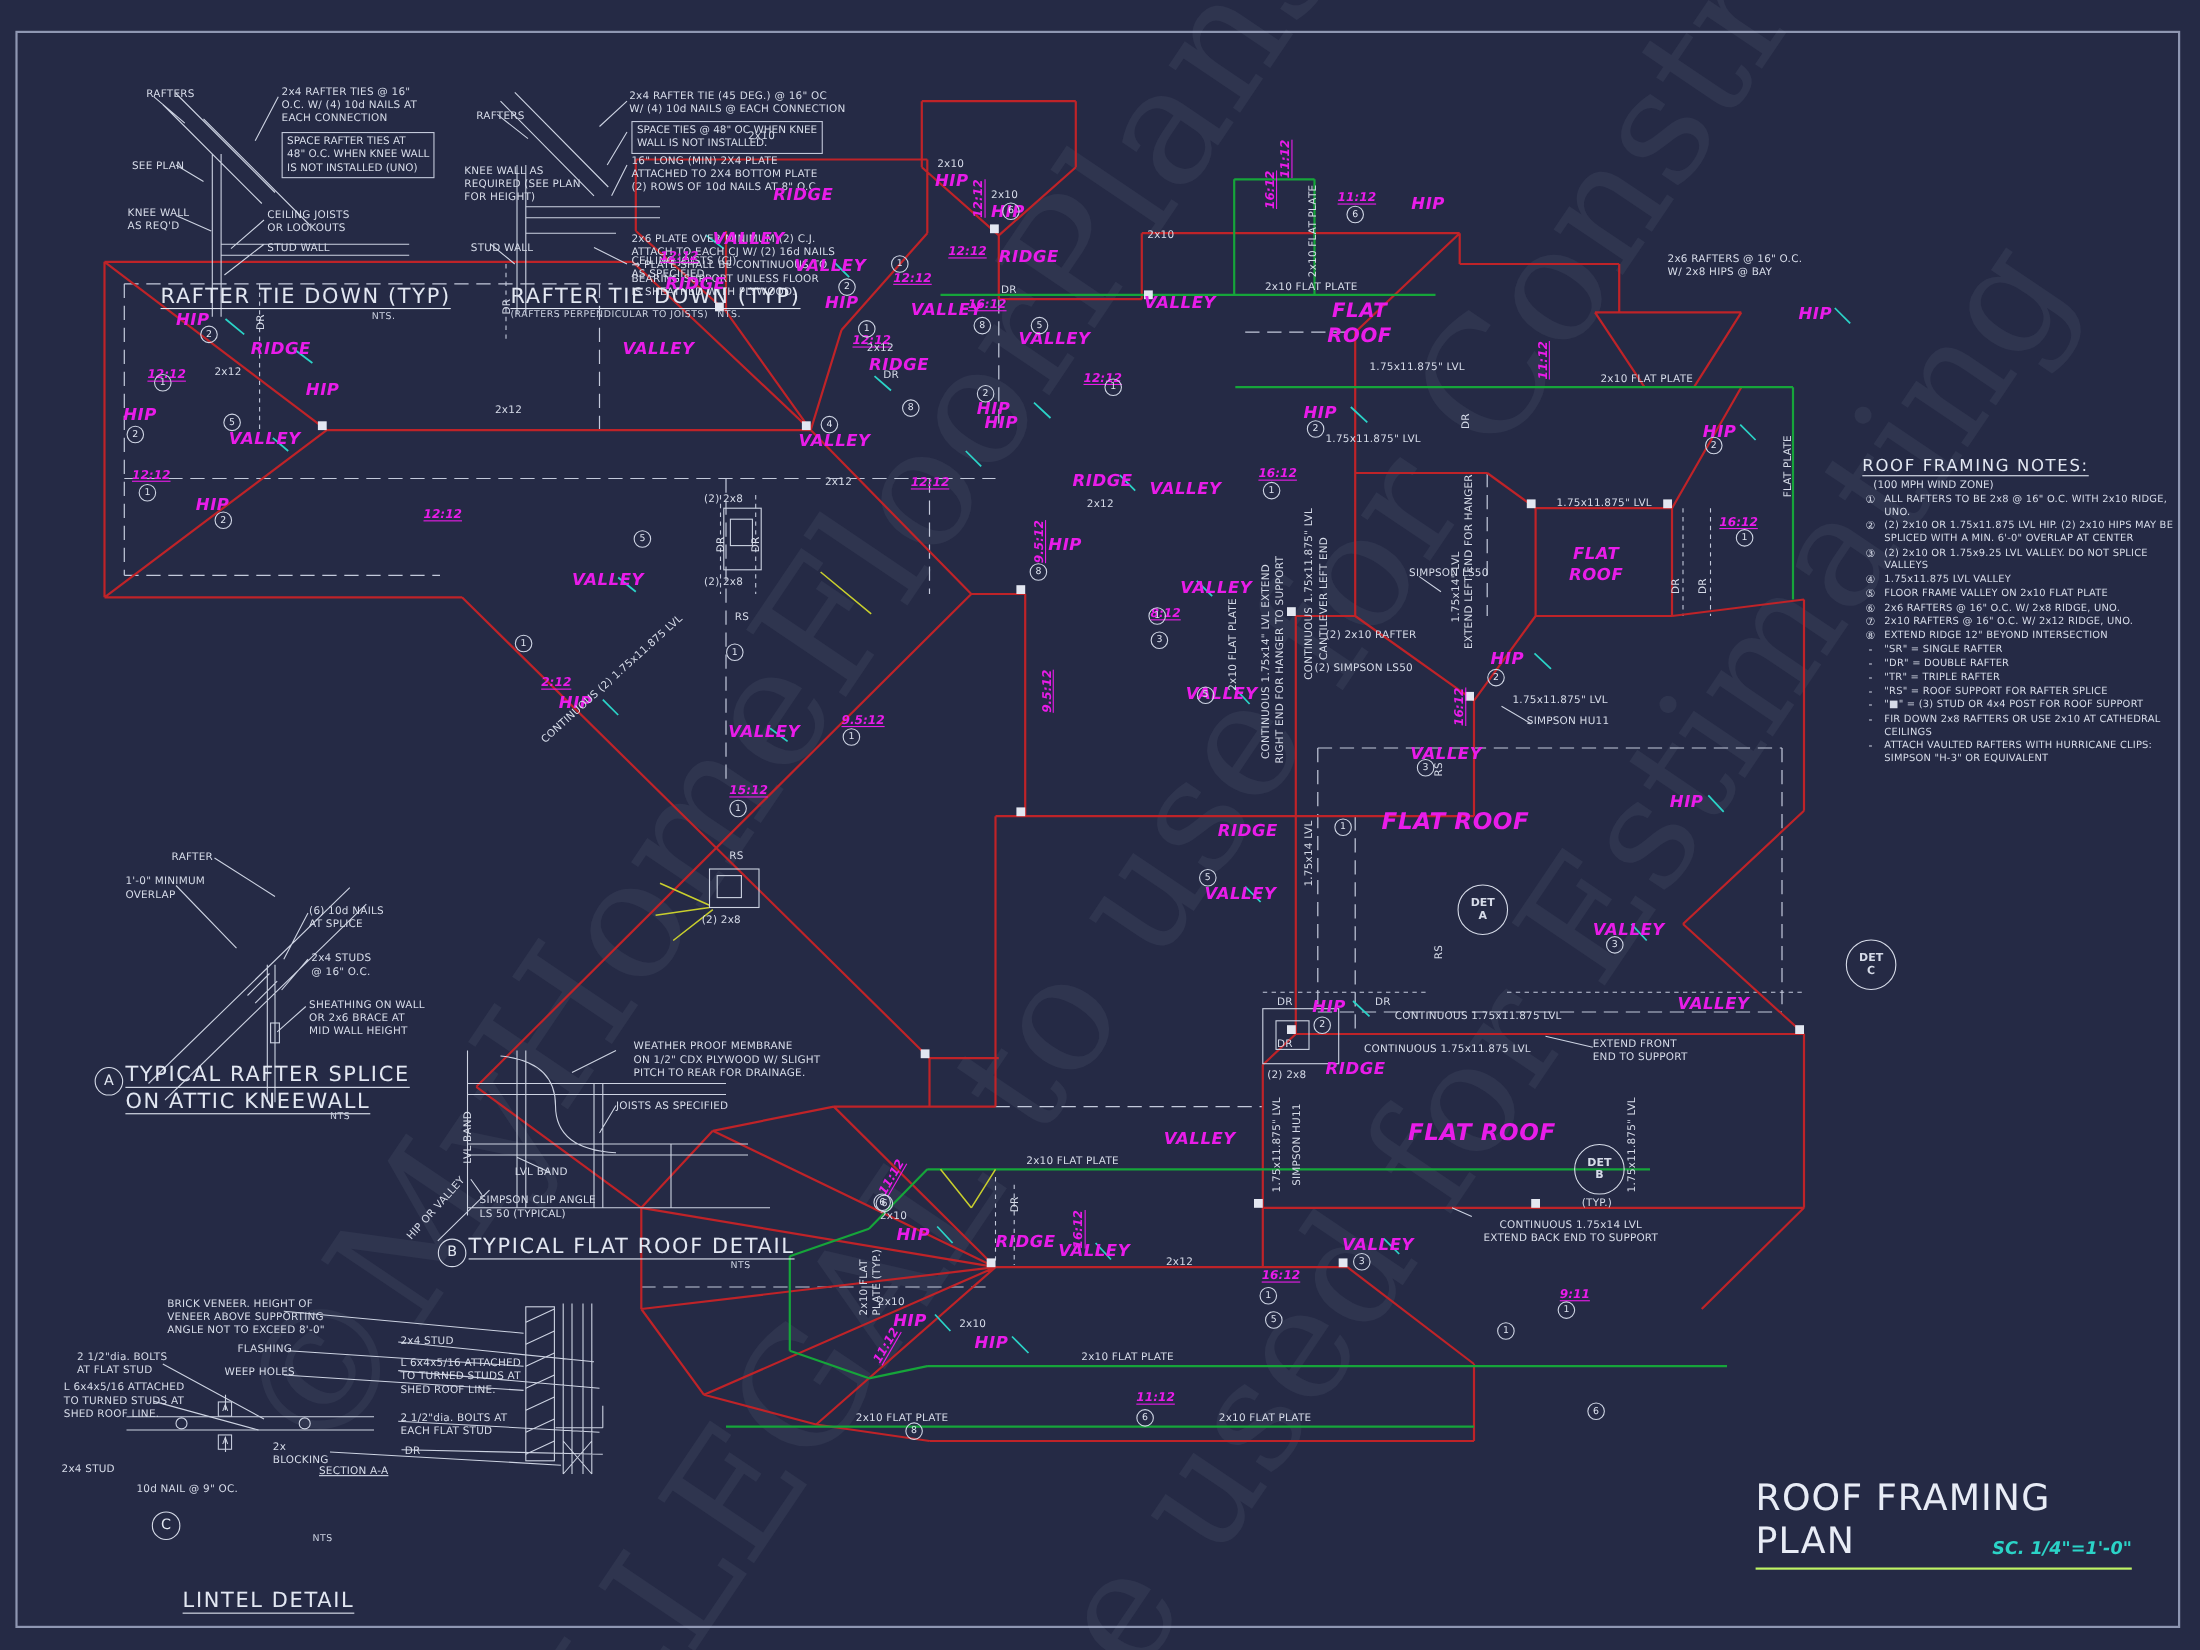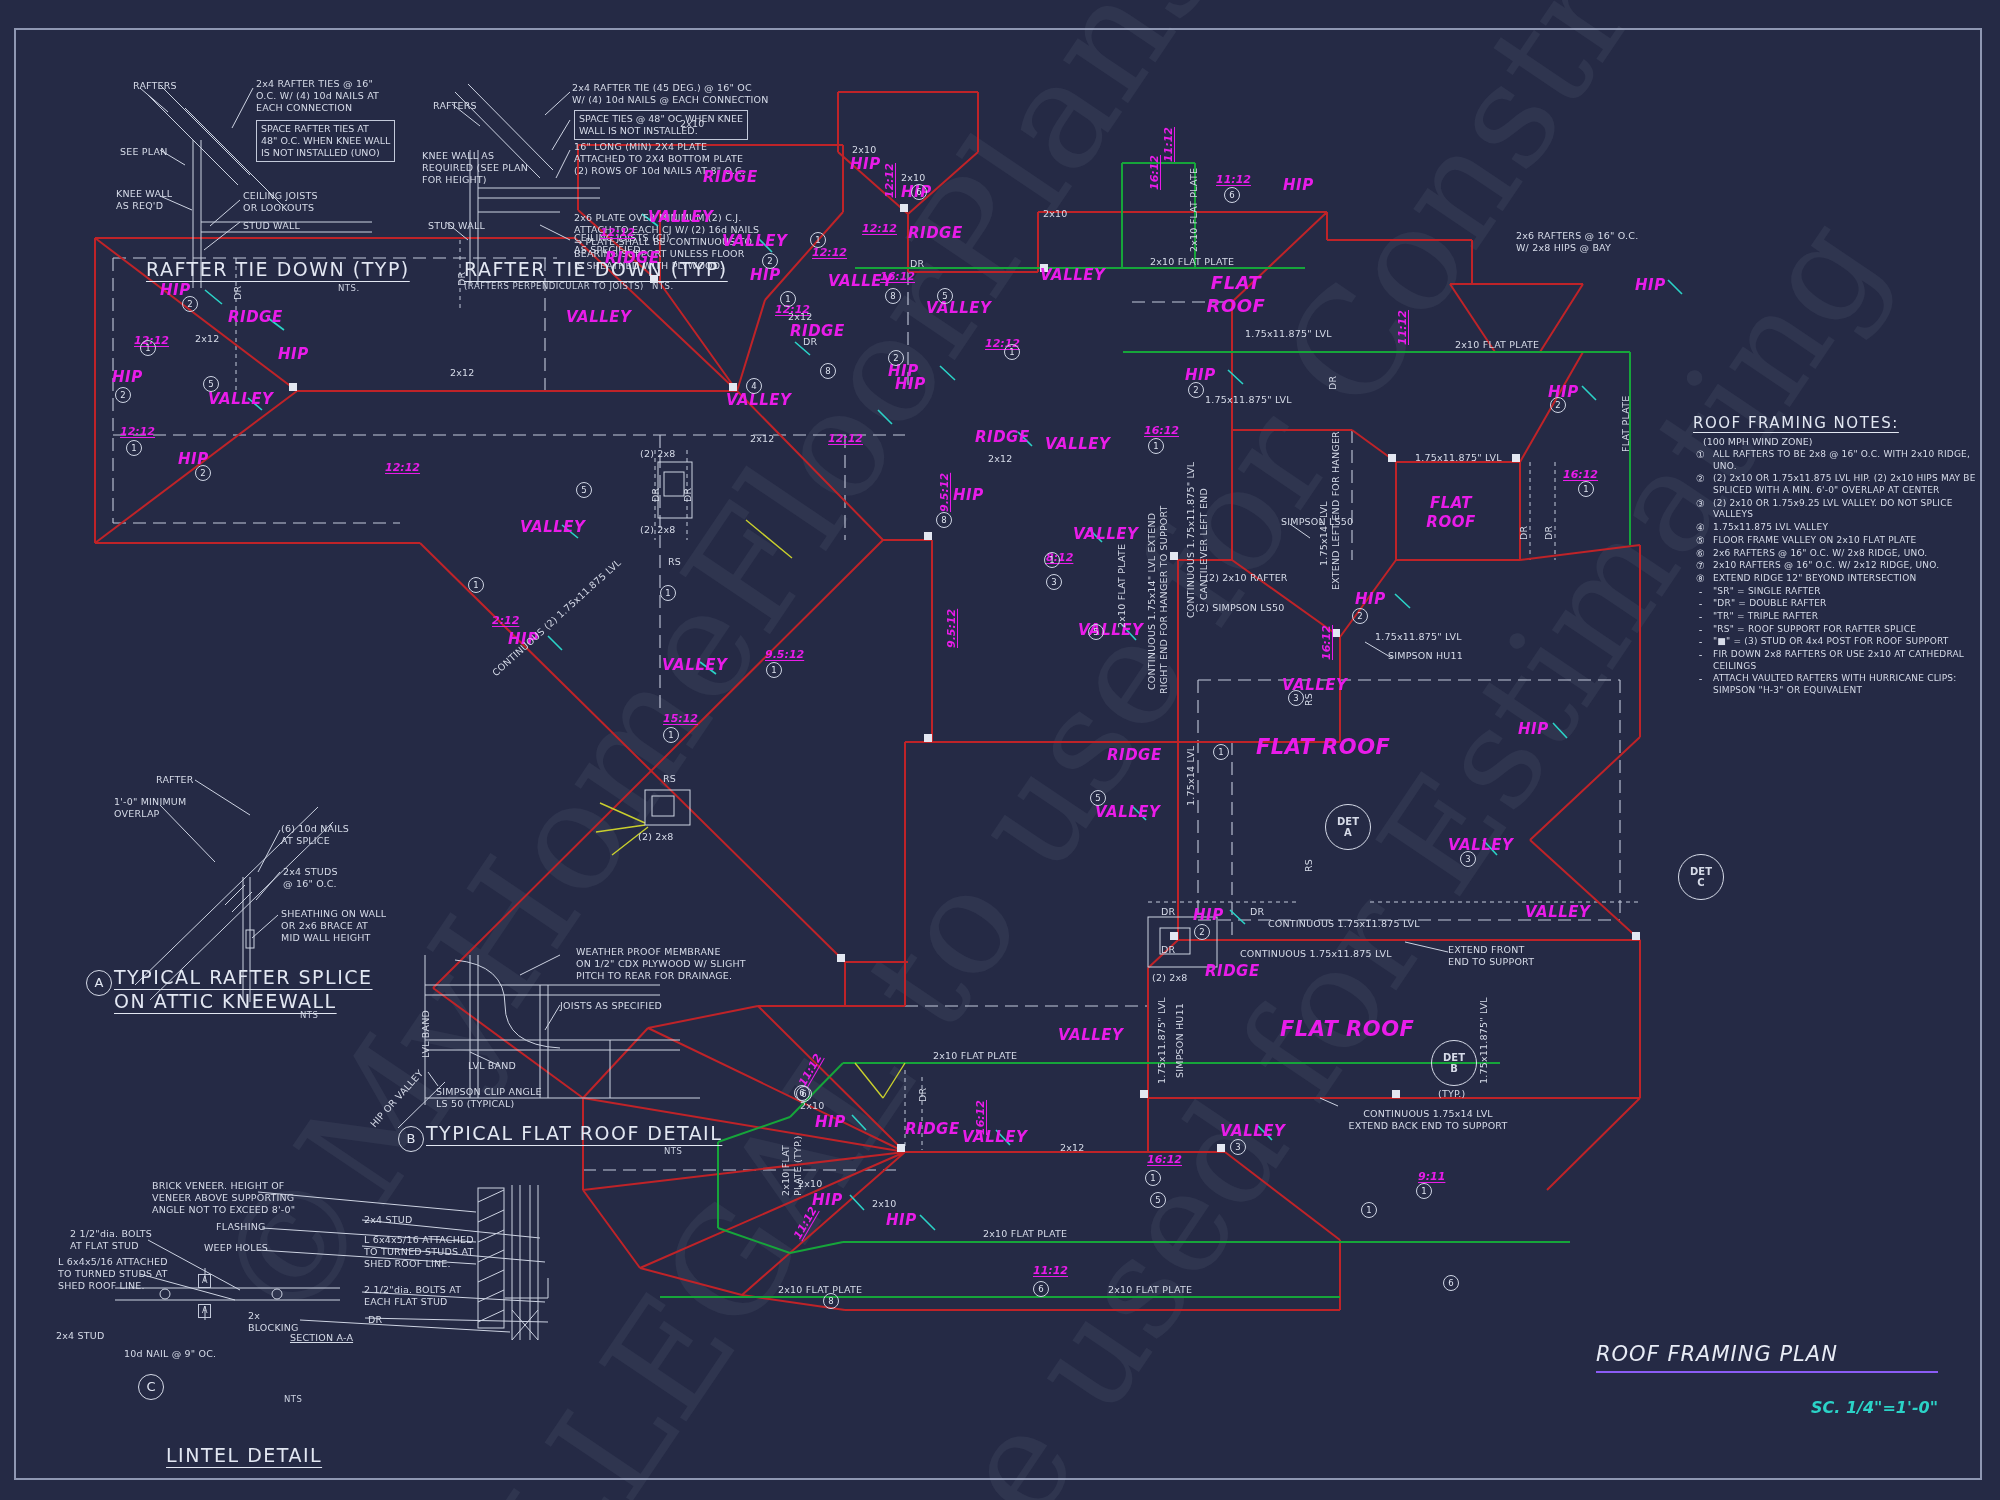--- a/index.html
+++ b/index.html
@@ -29,22 +29,22 @@
         justify-content:center;font-size:13px;color:#e2e7f2}
   .c-mark{border:1px solid #c3c9da;font-size:8px;color:#d6dbe8;padding:1px 3px}
   .circ{position:absolute;width:14px;height:14px;border:1px solid #cfd5e4;border-radius:50%;color:#dfe4f0;
         font-size:8.5px;display:flex;align-items:center;justify-content:center;pointer-events:none}
   .notes{position:absolute;left:1693px;top:414px;width:300px;color:#d6dbe8}
   .notes-title{font-size:15px;letter-spacing:1.5px;text-decoration:underline;text-underline-offset:4px;color:#e2e7f2;margin-bottom:4px}
   .notes-sub{font-size:9.5px;margin:0 0 2px 10px}
   .note-row{display:flex;gap:5px;margin-bottom:1px}
   .note-b{flex:none;width:15px;font-size:10px;text-align:center}
   .note-t{font-size:9px;letter-spacing:.2px;line-height:1.3}
-  .sheet-title{position:absolute;left:1596px;top:1342px;width:342px;font-size:21px;font-style:italic;
-               color:#e8ecf6;border-bottom:2px solid #8b5cf6;padding-bottom:5px;letter-spacing:1px}
+  .sheet-title{position:absolute;left:1596px;top:1342px;width:342px;font-size:33px;
+               color:#e8ecf6;border-bottom:2px solid #bef264;padding-bottom:5px;letter-spacing:1px}
   .sheet-scale{position:absolute;left:1750px;top:1398px;width:188px;text-align:right;font-size:16px;
                font-style:italic;font-weight:bold;color:#2bd3c7}
   .wm{position:absolute;font-family:"DejaVu Serif",serif;color:rgba(196,203,226,0.065);
       transform:rotate(-56deg);transform-origin:0 0;white-space:nowrap;pointer-events:none}
 </style>
 </head>
 <body>
 
 <div id="sheet">
   <div class="frame"></div>

